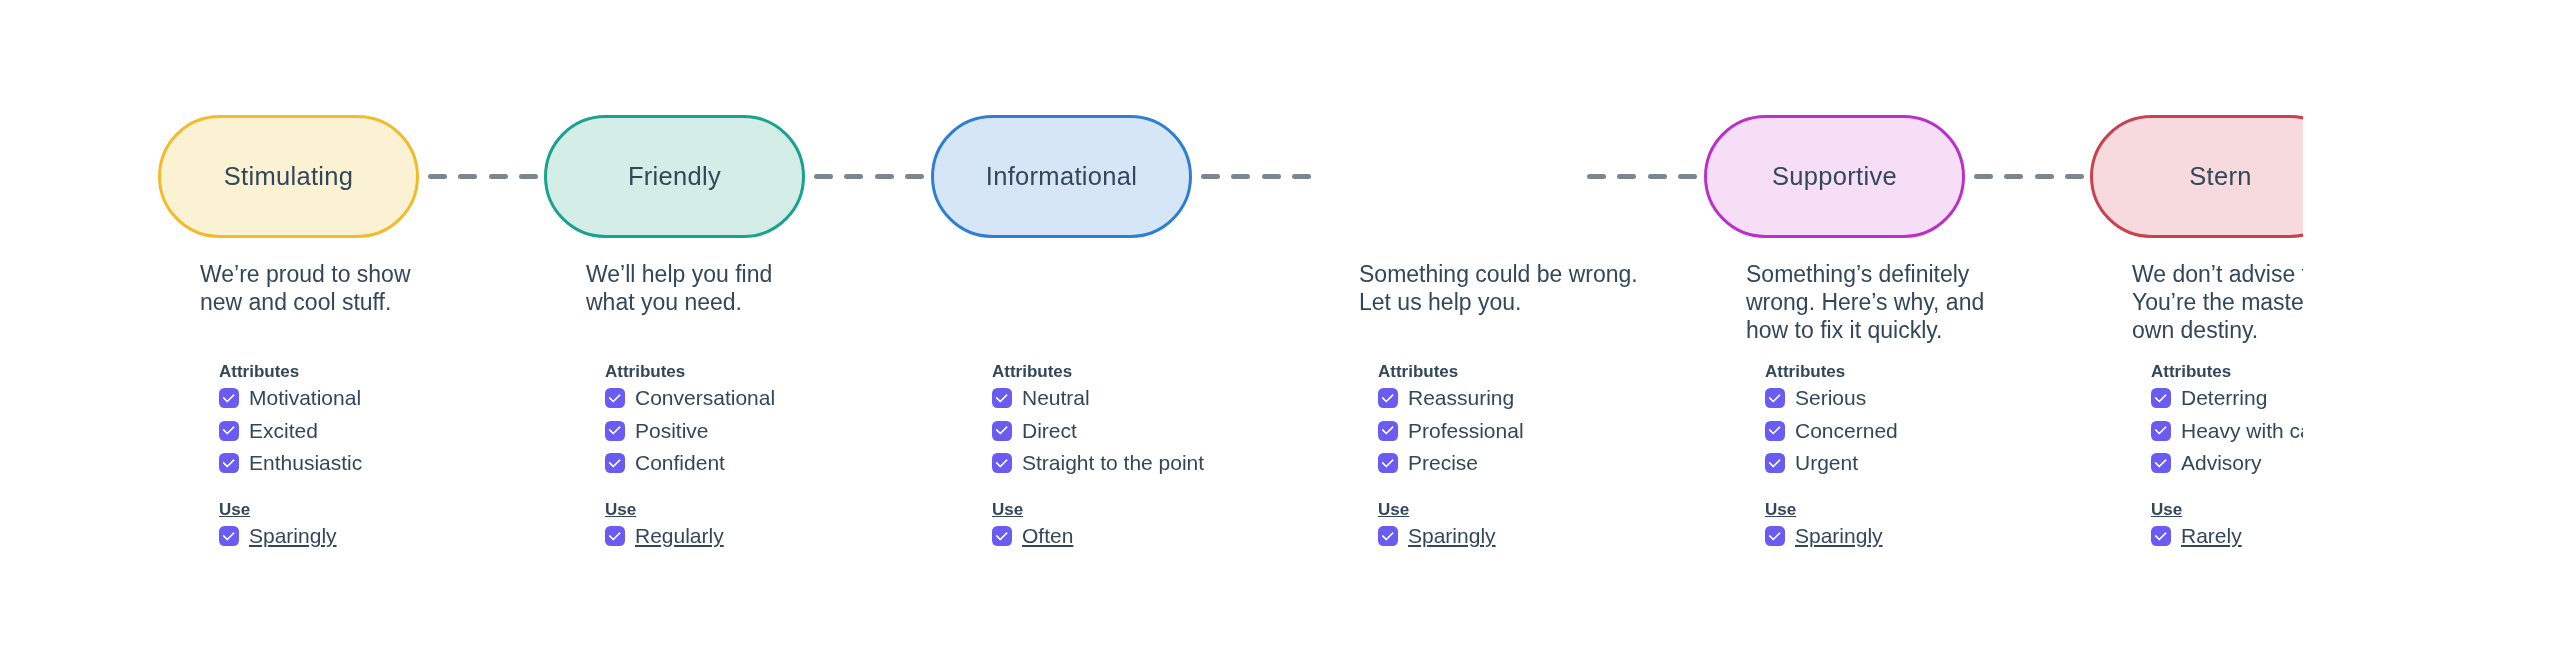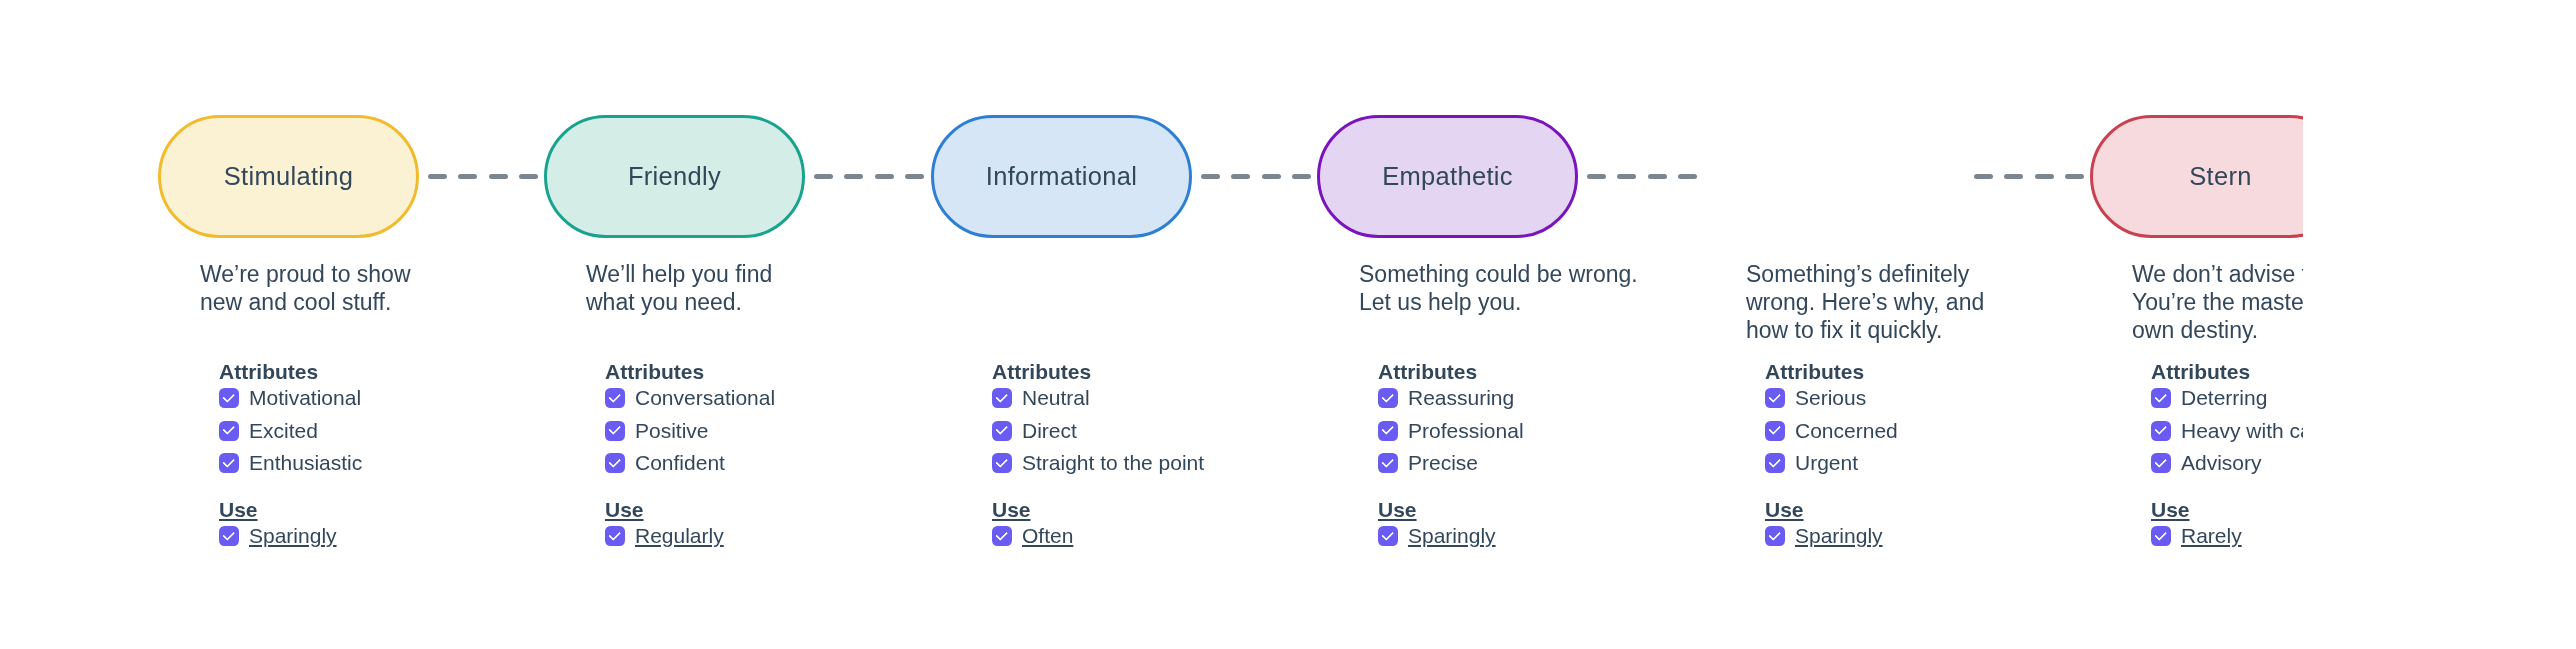--- a/index.html
+++ b/index.html
@@ -21,21 +21,21 @@
     border:3.4px solid var(--stroke,#999);background:var(--fill,#eee);
     border-radius:67px;display:flex;align-items:center;justify-content:center;
   }
   .pill-label{font-size:25.5px;letter-spacing:0.3px;}
   .desc{
     position:absolute;top:260px;left:104px;width:309px;
     font-size:23px;line-height:28px;white-space:pre-line;
   }
   .attrs{position:absolute;top:362px;left:123px;}
   .use{position:absolute;top:500px;left:123px;text-decoration:underline;}
-  .sec-label{font-size:21px;font-weight:bold;line-height:20px;margin-bottom:6px;}
+  .sec-label{font-size:17px;font-weight:bold;line-height:20px;margin-bottom:6px;}
   .row{display:flex;align-items:center;height:20px;margin-bottom:12.7px;cursor:pointer;}
   .checkbox{
     width:20px;height:20px;border-radius:5.4px;background:var(--checkbox,#6A5CF2);
     display:flex;align-items:center;justify-content:center;flex:none;
   }
   .checkbox::after{
     content:"";display:block;width:9.4px;height:4.7px;
     border-left:2.7px solid var(--checkmark,#fff);
     border-bottom:2.7px solid var(--checkmark,#fff);
     border-radius:0.7px;
@@ -172,23 +172,20 @@
       <div class="use">
         <div class="sec-label">Use</div>
         <label class="row">
           <span class="checkbox"></span>
           <span class="row-label">Often</span>
         </label>
       </div>
     </div>
 
     <div class="col" style="--fill: #E4D5F2; --stroke: #7A14BE;">
-      <div class="pill">
-        <span class="pill-label">Empathetic</span>
-      </div>
       <div class="desc">Something could be wrong.
 Let us help you.</div>
       <div class="attrs">
         <div class="sec-label">Attributes</div>
         <label class="row">
           <span class="checkbox"></span>
           <span class="row-label">Reassuring</span>
         </label>
         <label class="row">
           <span class="checkbox"></span>
@@ -202,20 +199,23 @@
       <div class="use">
         <div class="sec-label">Use</div>
         <label class="row">
           <span class="checkbox"></span>
           <span class="row-label">Sparingly</span>
         </label>
       </div>
     </div>
 
     <div class="col" style="--fill: #F6DEF7; --stroke: #BB30C6;">
+      <div class="pill">
+        <span class="pill-label">Supportive</span>
+      </div>
       <div class="desc">Something’s definitely
 wrong. Here’s why, and
 how to fix it quickly.</div>
       <div class="attrs">
         <div class="sec-label">Attributes</div>
         <label class="row">
           <span class="checkbox"></span>
           <span class="row-label">Serious</span>
         </label>
         <label class="row">

